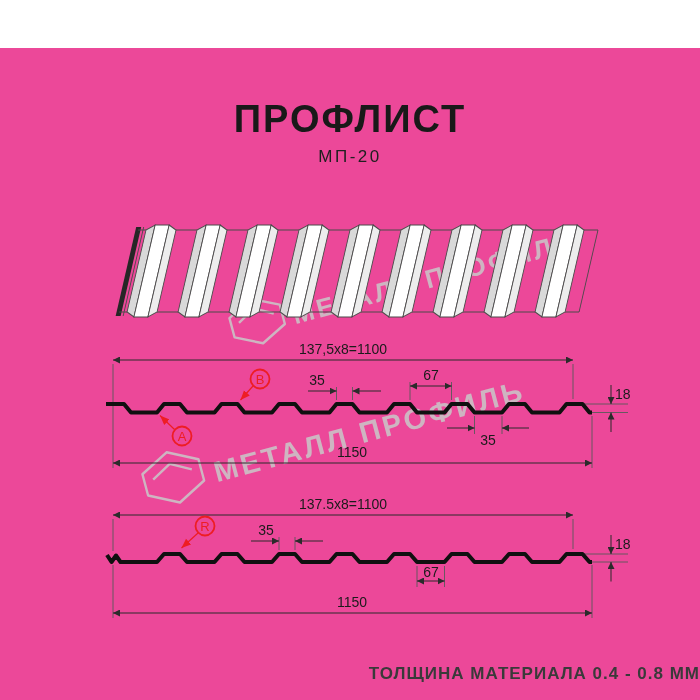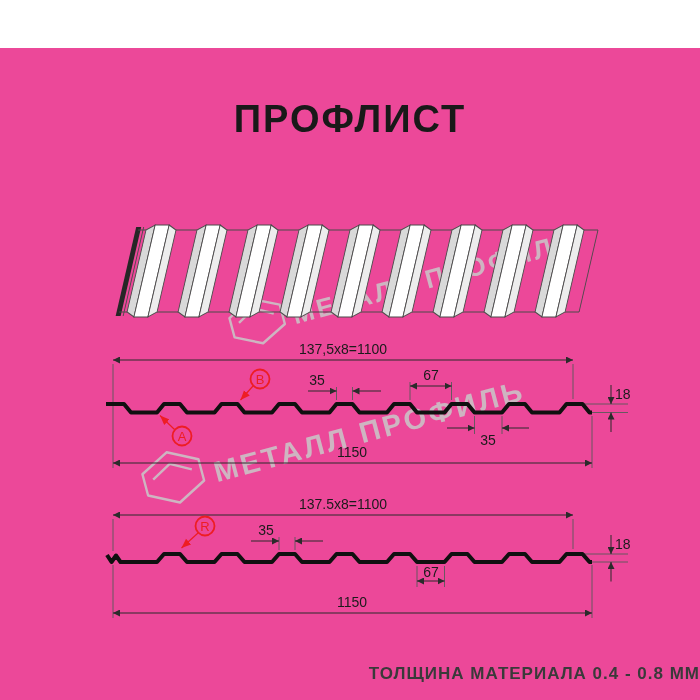--- a/index.html
+++ b/index.html
@@ -27,20 +27,21 @@
   .sheet-slope-l{fill:#d9d9d9;stroke:#4a4a4a;stroke-width:0.9;}
   .sheet-slope-r{fill:#ededed;stroke:#4a4a4a;stroke-width:0.9;}
   .sheet-edge{stroke:#262626;stroke-width:5;fill:none;}
 </style>
 </head>
 <body>
 
 <div class="page">
 
   <div class="title">ПРОФЛИСТ</div>
+  <div class="subtitle">МП-20</div>
 
   <svg width="700" height="700" viewBox="0 0 700 700">
     <defs>
       <marker id="ar" viewBox="0 0 10 10" refX="10" refY="5" markerWidth="7" markerHeight="7" orient="auto-start-reverse">
         <path d="M0,0 L10,5 L0,10 Z" fill="#2b2b2b"></path>
       </marker>
       <marker id="arr-red" viewBox="0 0 10 10" refX="10" refY="5" markerWidth="8" markerHeight="8" orient="auto-start-reverse">
         <path d="M0,1 L10,5 L0,9 Z" fill="#ee1d23"></path>
       </marker>
     </defs>

